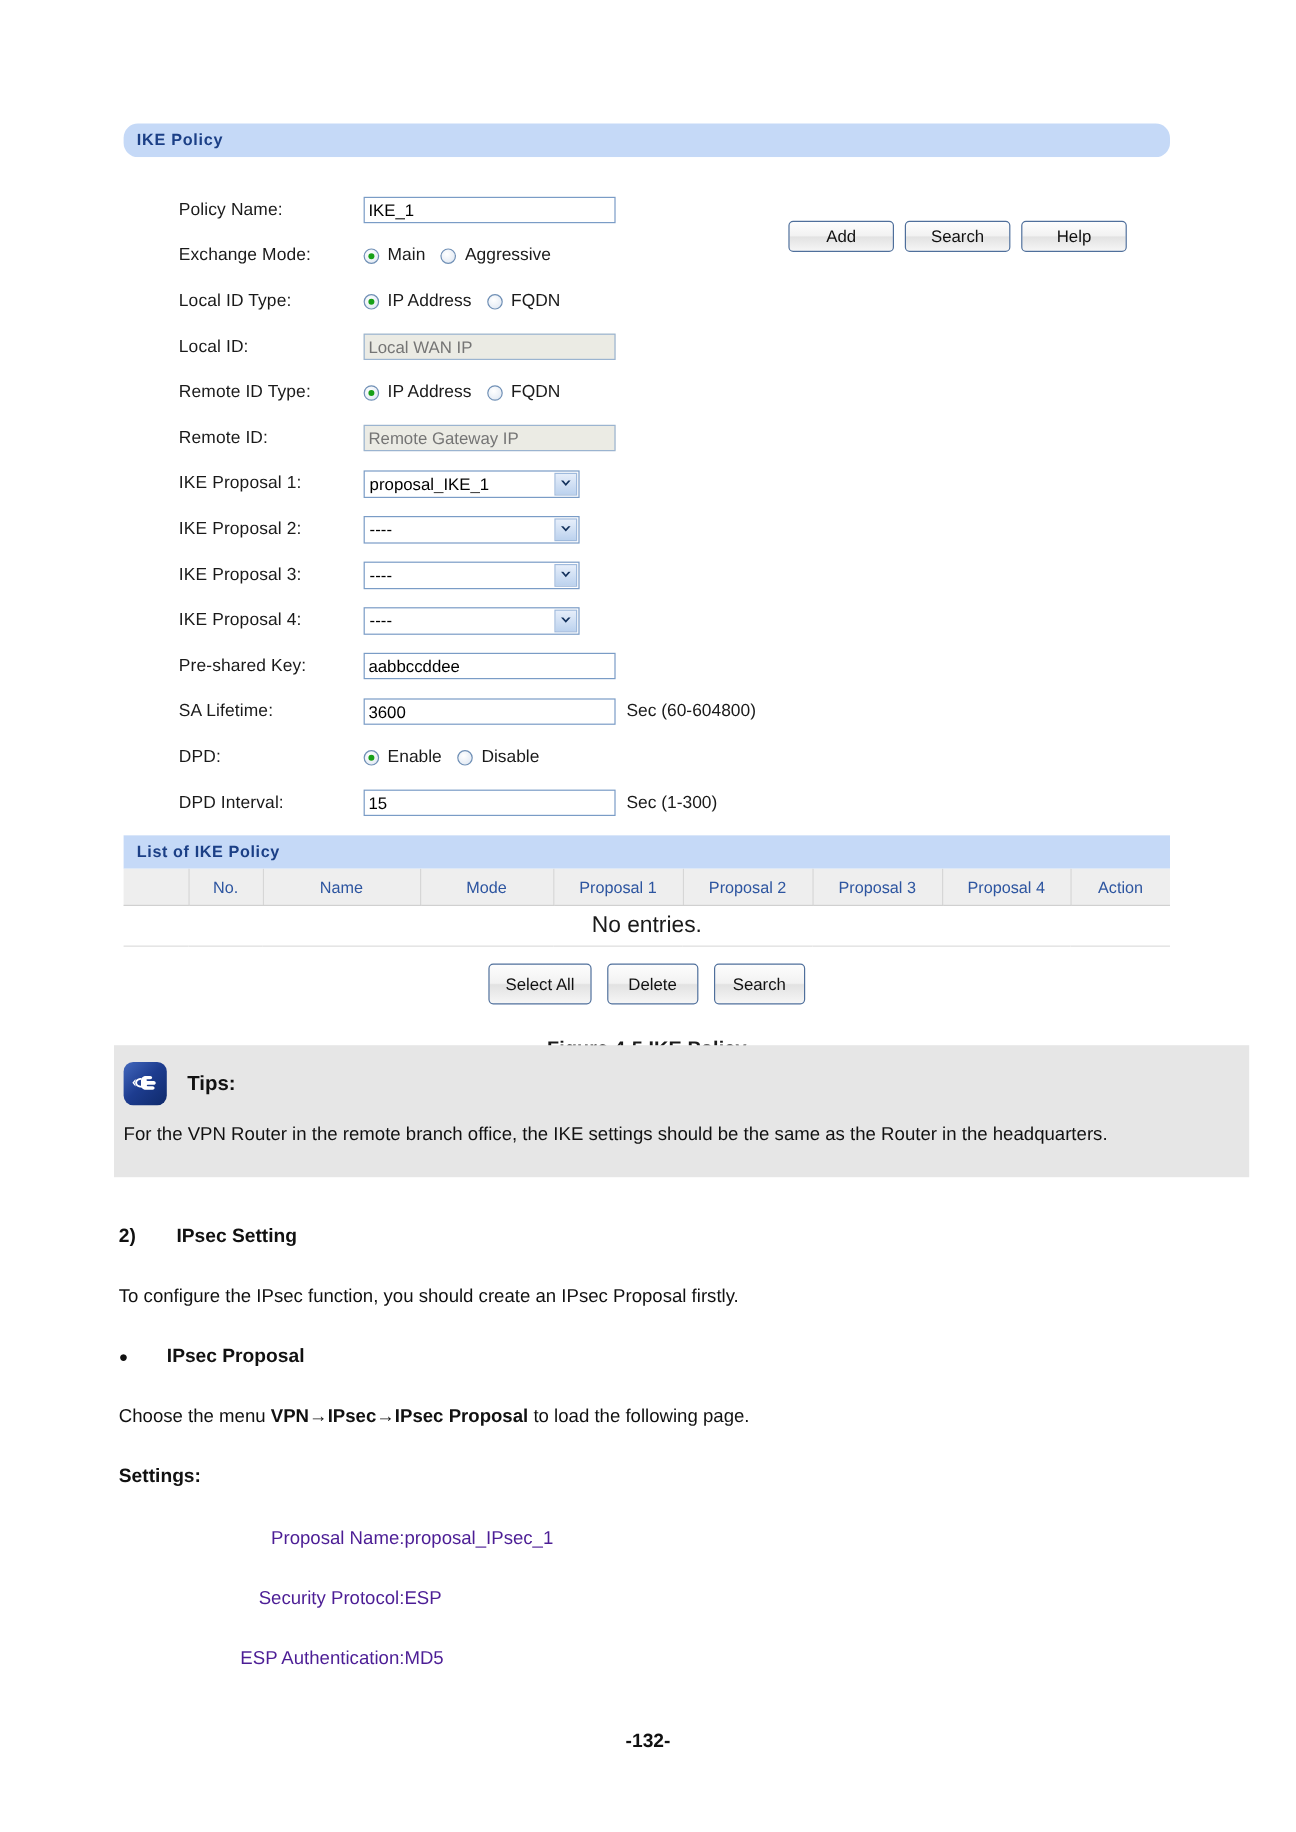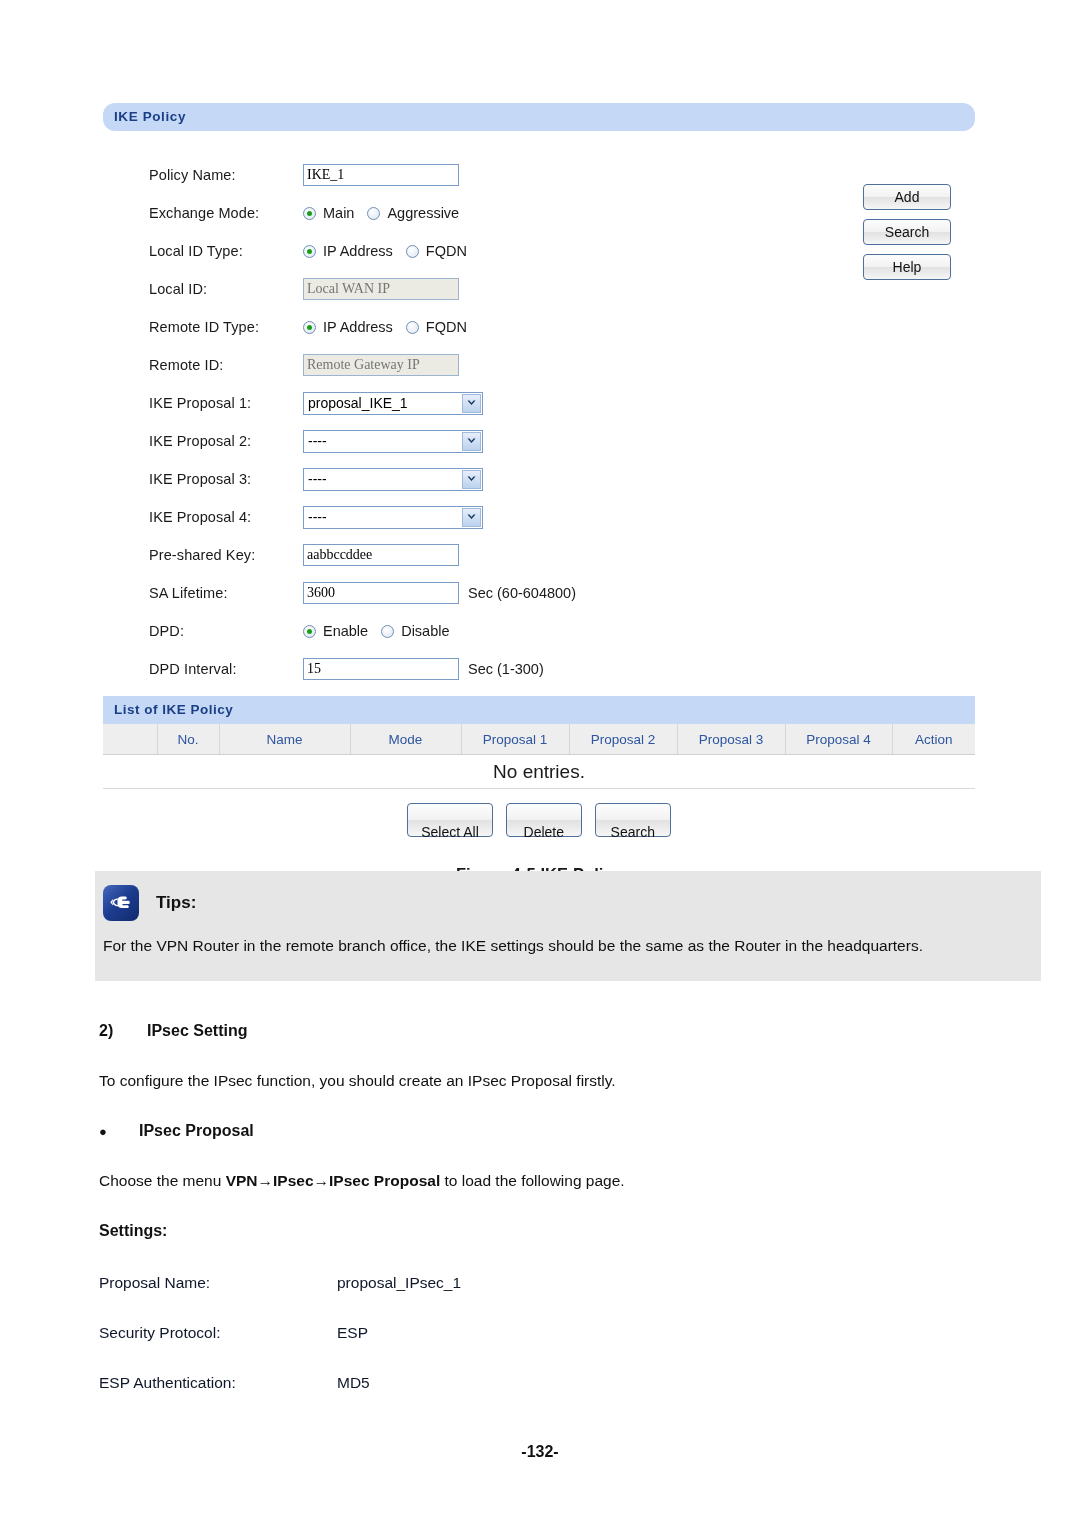--- a/index.html
+++ b/index.html
@@ -56,26 +56,26 @@
     letter-spacing: 0.1px;
   }
   .form-field {
     display: flex;
     align-items: center;
     flex: 1;
   }
 
   
   .text-input {
-    width: 156px;
+    width: 210px;
     height: 22px;
     line-height: 22px;
     border: 1px solid #7a9cc6;
     background: #ffffff;
-    font-family: Liberation Serif, serif;
+    font-family: Liberation Sans, sans-serif;
     font-size: 14px;
     padding: 0 3px;
     box-sizing: border-box;
     color: #000;
     outline: none;
   }
   .text-input.disabled {
     background: #ebebe4;
     color: #a5a5a5;
     border: 1px solid #9bb4d0;
@@ -149,24 +149,24 @@
   .hint {
     font-size: 14.5px;
     margin-left: 9px;
     color: #1a1a1a;
     white-space: nowrap;
   }
 
   
   .side-buttons {
     position: absolute;
-    right: 24px;
+    right: 36px;
     top: 53px;
     display: flex;
-    flex-direction: column;
+    flex-direction: row;
     gap: 9px;
   }
   .btn {
     font-family: "Liberation Sans", sans-serif;
     font-size: 14px;
     color: #111;
     background: linear-gradient(to bottom, #fdfdfd 0%, #f2f2f2 48%, #e2e2e2 52%, #f6f6f6 100%);
     border: 1px solid #4f6f9b;
     border-radius: 4px;
     box-sizing: border-box;
@@ -218,21 +218,21 @@
   .table-actions {
     display: flex;
     justify-content: center;
     gap: 13px;
     padding: 14px 0 12px 0;
     background: #fff;
   }
   .btn-act {
     height: 34px;
     line-height: 24px;
-    padding: 16px 13px;
+    padding: 4px 13px;
     min-width: 76px;
   }
 
   .figure-caption {
     text-align: center;
     font-size: 16.5px;
     font-weight: bold;
     color: #1a1a1a;
     margin-top: 16px;
     letter-spacing: 0.1px;
@@ -314,22 +314,23 @@
   }
   .doc-sub {
     font-size: 16px;
     font-weight: bold;
     color: #111;
     margin-bottom: 34px;
   }
   .settings-row {
     display: flex;
     font-size: 15.5px;
-    color: #0f172a;
+    color: #4c1d95;
     margin-bottom: 32px;
+    text-align: right;
   }
   .settings-key { width: 238px; flex: none; }
 
   .page-number {
     position: absolute;
     left: 0;
     top: 1443px;
     width: 1080px;
     text-align: center;
     font-size: 16px;

